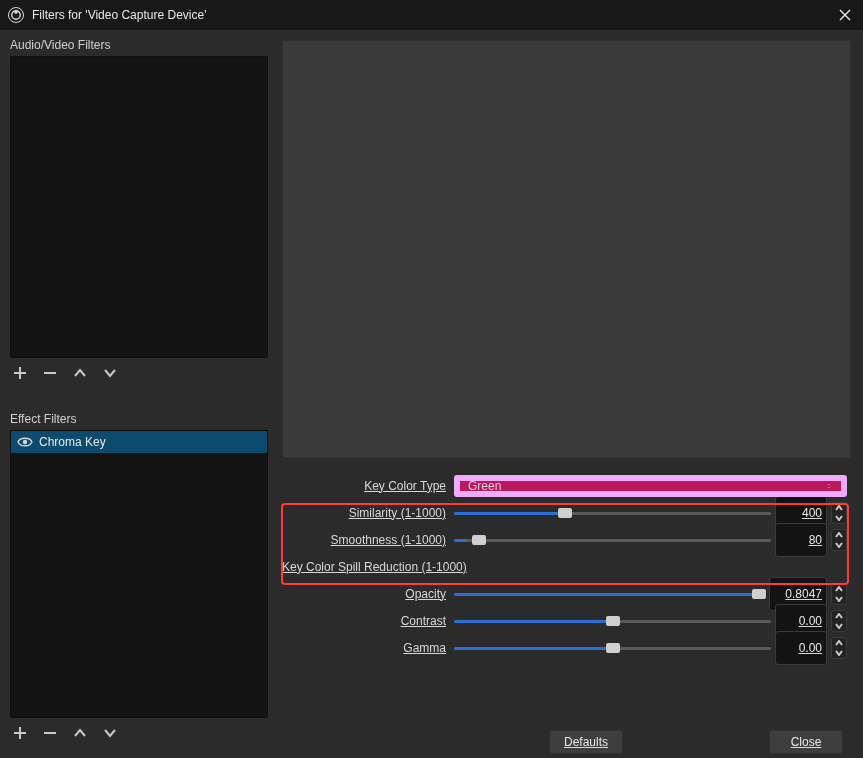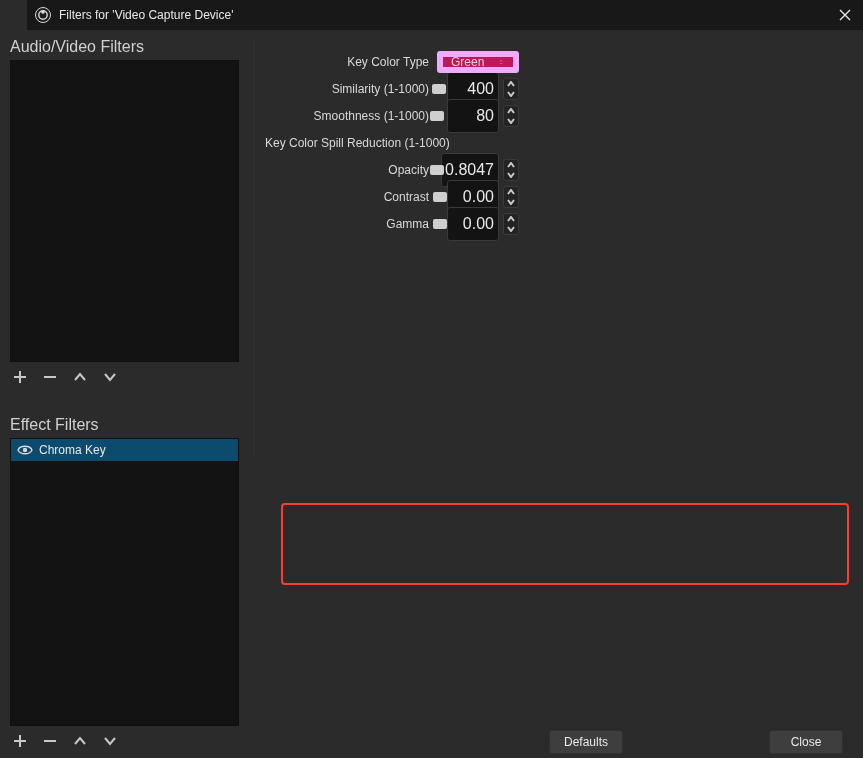--- a/index.html
+++ b/index.html
@@ -1,42 +1,42 @@
 <!DOCTYPE html>
 <html><head>
 <meta charset="utf-8">
 <style>
   * { box-sizing: border-box; margin: 0; padding: 0; font-family: "Segoe UI", Tahoma, sans-serif; }
   body { background: #2b2b2b; width: 863px; height: 758px; overflow: hidden; color: #d8d8d8; font-size: 13px; }
-  .titlebar { background: #181818; height: 30px; display: flex; align-items: center; padding: 0 8px; margin-left: 27px; }
+  .titlebar { background: #181818; height: 30px; display: flex; align-items: center; padding: 0 8px; }
   .titlebar .app-icon { width: 16px; height: 16px; margin-right: 8px; }
   .titlebar .title { flex: 1; font-size: 12px; color: #e8e8e8; }
   .titlebar .close { width: 36px; height: 30px; display:flex; align-items:center; justify-content:center; color:#e8e8e8; margin-right:-8px;}
   .body { display:flex; height: calc(100% - 30px); background:#2b2b2b; }
   .left { width: 278px; display:flex; flex-direction:column; padding:4px 4px 4px 4px; }
-  .panel-label { font-size:16px; color:#d0d0d0; padding:4px 6px 2px 6px; }
+  .panel-label { font-size:12px; color:#d0d0d0; padding:4px 6px 2px 6px; }
   .list-box { background:#131313; border:1px solid #0f0f0f; flex:0 0 auto; }
   .av-list { height: 302px; margin:2px 6px 0 6px; }
   .toolbar { height: 28px; display:flex; align-items:center; gap:14px; padding:2px 8px 0px 8px; color:#c8c8c8; }
   .toolbar .ico { width:16px; height:16px; display:flex; align-items:center; justify-content:center; }
   .ef-list { height: 288px; margin:2px 6px 0 6px; }
   .ef-item { display:flex; align-items:center; height:22px; background:#0c4a6e; padding:0 6px; gap:6px; font-size:12px; color:#e8e8e8; }
-  .right { flex:1; display:flex; flex-direction:row; padding:4px 6px 4px 0; }
+  .right { flex:1; display:flex; flex-direction:column; padding:4px 6px 4px 0;text-decoration:underline; }
   .preview { background:#3a3a3a; border:1px solid #2f2f2f; height: 418px; margin:6px 6px 0 4px; }
   .props { padding:14px 10px 0 4px; }
   .row { display:flex; align-items:center; height:27px; }
   .row .lbl { width: 172px; text-align:right; padding-right:8px; font-size:12px; color:#d8d8d8; white-space:nowrap; }
   .row .ctl { flex:1; display:flex; align-items:center; gap:4px; }
   .select { flex:1; height:22px; background:#be185d; border:6px solid #f0abfc; border-radius:3px; display:flex; align-items:center; padding:0 8px; font-size:12px; color:#d8d8d8; position:relative; }
   .select .spin { position:absolute; right:3px; top:2px; bottom:2px; width:14px; display:flex; flex-direction:column; justify-content:center; opacity:.7; }
   .slider { flex:1; height:16px; position:relative; }
   .track { position:absolute; left:0; right:0; top:7px; height:3px; background:#5a5a5a; border-radius:2px; }
   .fill { position:absolute; left:0; top:7px; height:3px; background:#2a6fd6; border-radius:2px; }
   .thumb { position:absolute; top:3px; width:14px; height:10px; background:#cfcfcf; border-radius:2px; transform:translateX(-7px); }
-  .numbox { width:52px; height:34px; background:#131313; border:1px solid #3a3a3a; border-radius:3px; display:flex; align-items:center; justify-content:flex-end; padding:0 4px; font-size:16px; color:#e8e8e8; }
+  .numbox { width:52px; height:34px; background:#131313; border:1px solid #3a3a3a; border-radius:3px; display:flex; align-items:center; justify-content:flex-end; padding:0 4px; font-size:12px; color:#e8e8e8; }
   .numbox.wide { width:58px; }
   .spinbtn { width:16px; height:22px; background:#232323; border:1px solid #3a3a3a; border-radius:3px; display:flex; flex-direction:column; }
   .spinbtn div { flex:1; display:flex; align-items:center; justify-content:center; }
   .highlight-box { position:absolute; border:2px solid #ff3b2f; border-radius:4px; pointer-events:none; }
   .buttons { display:flex; justify-content:flex-end; gap:20px; padding:10px 14px 0 0; margin-top:auto; }
   .btn { min-width:74px; height:24px; background:#3e3e3e; border:1px solid #303030; border-radius:3px; display:flex; align-items:center; justify-content:center; font-size:12px; color:#e8e8e8; }
   svg { display:block; }
   .chev { stroke:#c8c8c8; stroke-width:2; fill:none; }
 </style>
 </head>

